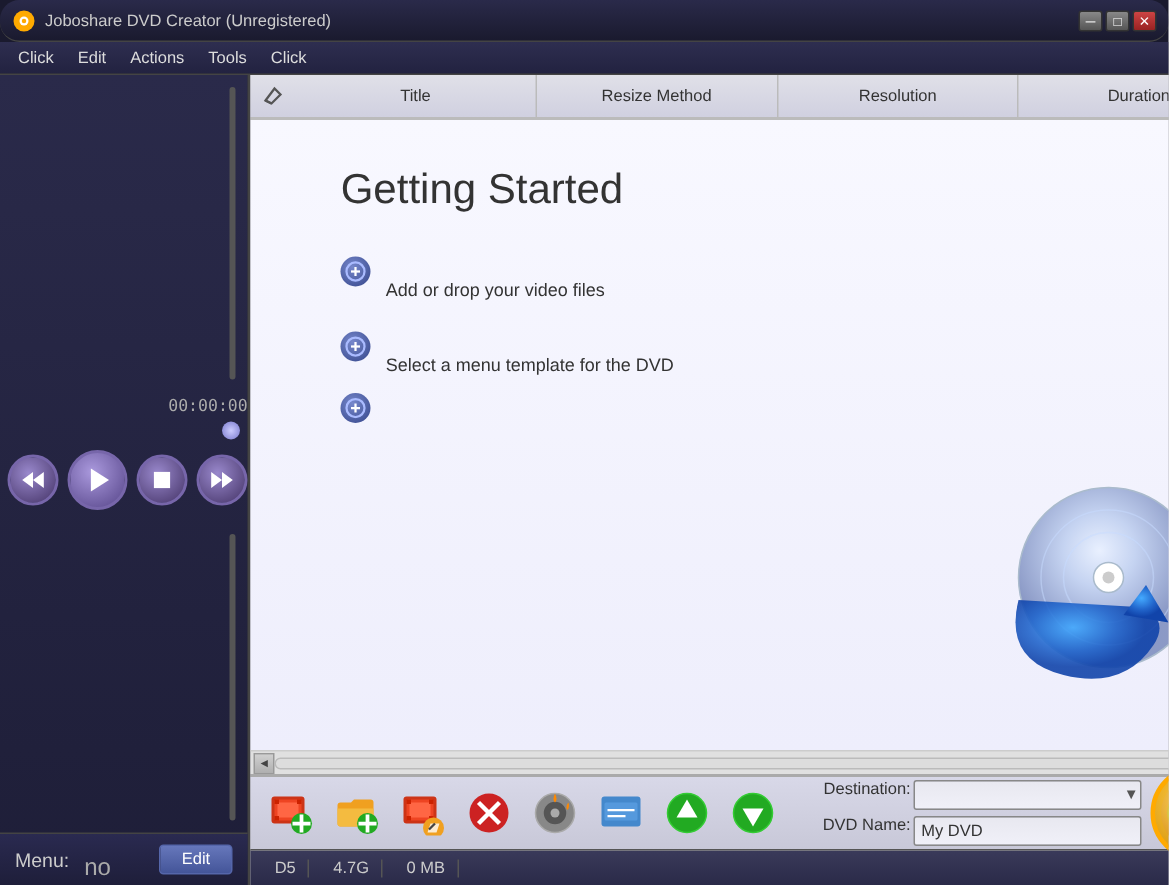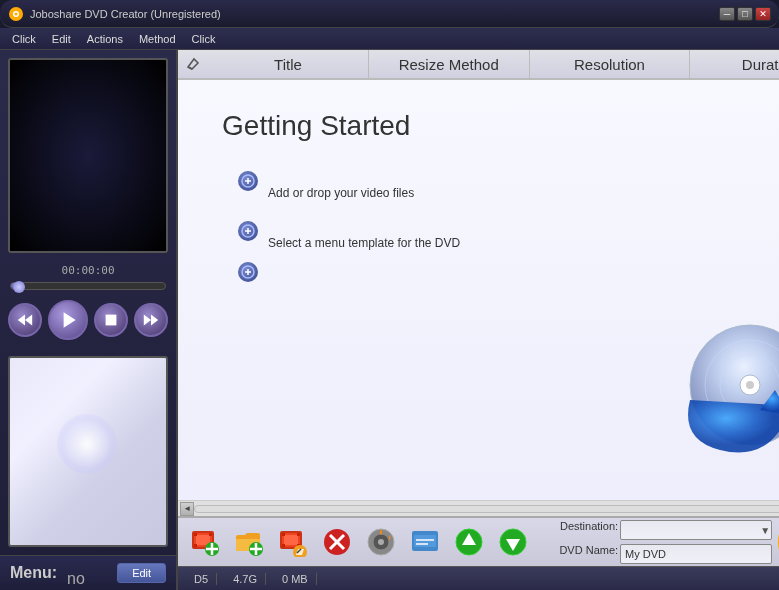--- a/index.html
+++ b/index.html
@@ -79,20 +79,21 @@
       height: calc(590px - 50px);
     }
 
     
     #left-panel {
       width: 275px;
       background: linear-gradient(to bottom, #2a2a4a, #1e1e38);
       display: flex;
       flex-direction: column;
       border-right: 2px solid #444;
+      align-items: flex-end;
     }
 
     
     #video-preview {
       margin: 8px;
       background: #000;
       height: 195px;
       border: 2px solid #555;
       border-radius: 3px;
       position: relative;
@@ -191,22 +192,21 @@
       height: 35px;
       background: linear-gradient(to bottom, #2a2a50, #1e1e3a);
       display: flex;
       align-items: center;
       padding: 0 10px;
       border-top: 1px solid #444;
       gap: 10px;
     }
     #menu-label {
       color: #ccc;
-      font-size: 16px;
-      font-weight: bold;
+      font-size: 13px;
     }
     #menu-value {
       color: #aaa;
       font-size: 16px;
       flex: 1;
       margin-top: 29px;
     }
     #edit-btn {
       background: linear-gradient(to bottom, #6677bb, #445599);
       border: 1px solid #5566aa;
@@ -236,21 +236,21 @@
     .th-pencil {
       width: 30px;
       display: flex;
       align-items: center;
       justify-content: center;
       color: #555;
     }
     .th-cell {
       flex: 1;
       text-align: center;
-      font-size: 15px;
+      font-size: 11px;
       color: #333;
       border-right: 1px solid #bbb;
       padding: 0 5px;
       height: 100%;
       display: flex;
       align-items: center;
       justify-content: center;
     }
     .th-cell:last-child { border-right: none; }
 
@@ -266,21 +266,21 @@
       overflow: hidden;
       position: relative;
     }
 
     #getting-started-title {
       font-size: 28px;
       color: #333;
       font-weight: normal;
       margin-bottom: 20px;
       align-self: flex-start;
-      margin-left: 24px;
+      margin-left: 40px;
     }
 
     .step-item {
       display: flex;
       align-items: center;
       gap: 10px;
       margin-bottom: 12px;
       align-self: flex-start;
       margin-left: 40px;
     }
@@ -467,21 +467,21 @@
     <div class="title-btn">─</div>
     <div class="title-btn">□</div>
     <div class="title-btn" id="close-btn">✕</div>
   </div>
 </div>
 
 <div id="menubar">
   <div class="menu-item">Click</div>
   <div class="menu-item">Edit</div>
   <div class="menu-item">Actions</div>
-  <div class="menu-item">Method</div>
+  <div class="menu-item">Tools</div>
   <div class="menu-item">Click</div>
 </div>
 
 <div id="main">
 
   <div id="left-panel">
 
     <div id="video-preview">
       <div id="video-preview-inner"></div>
     </div>

